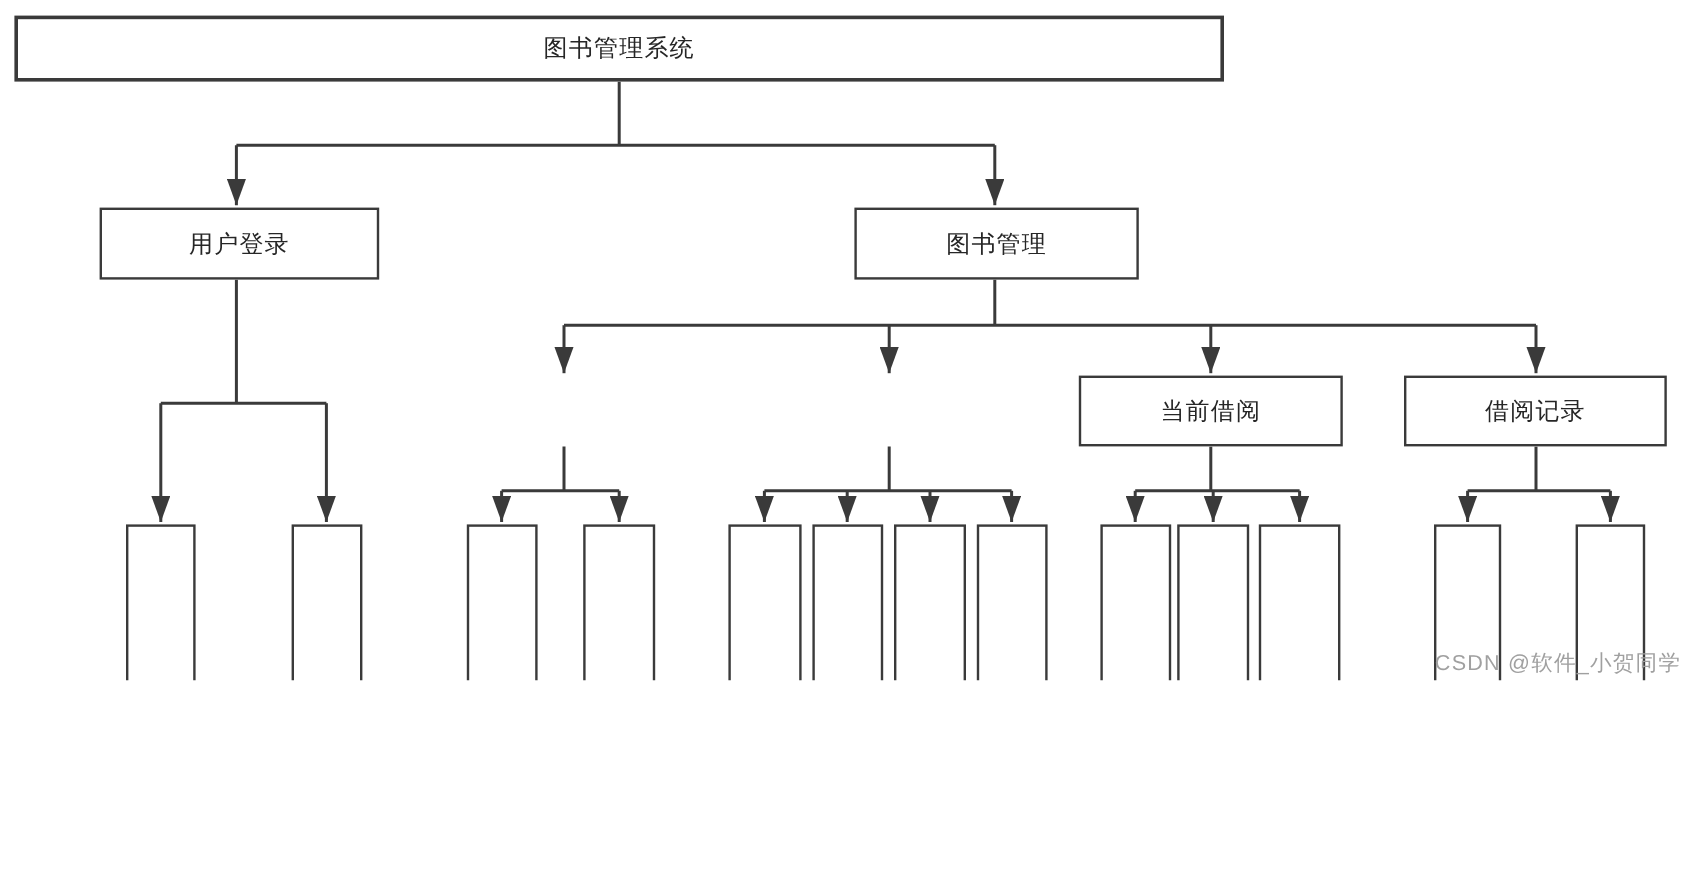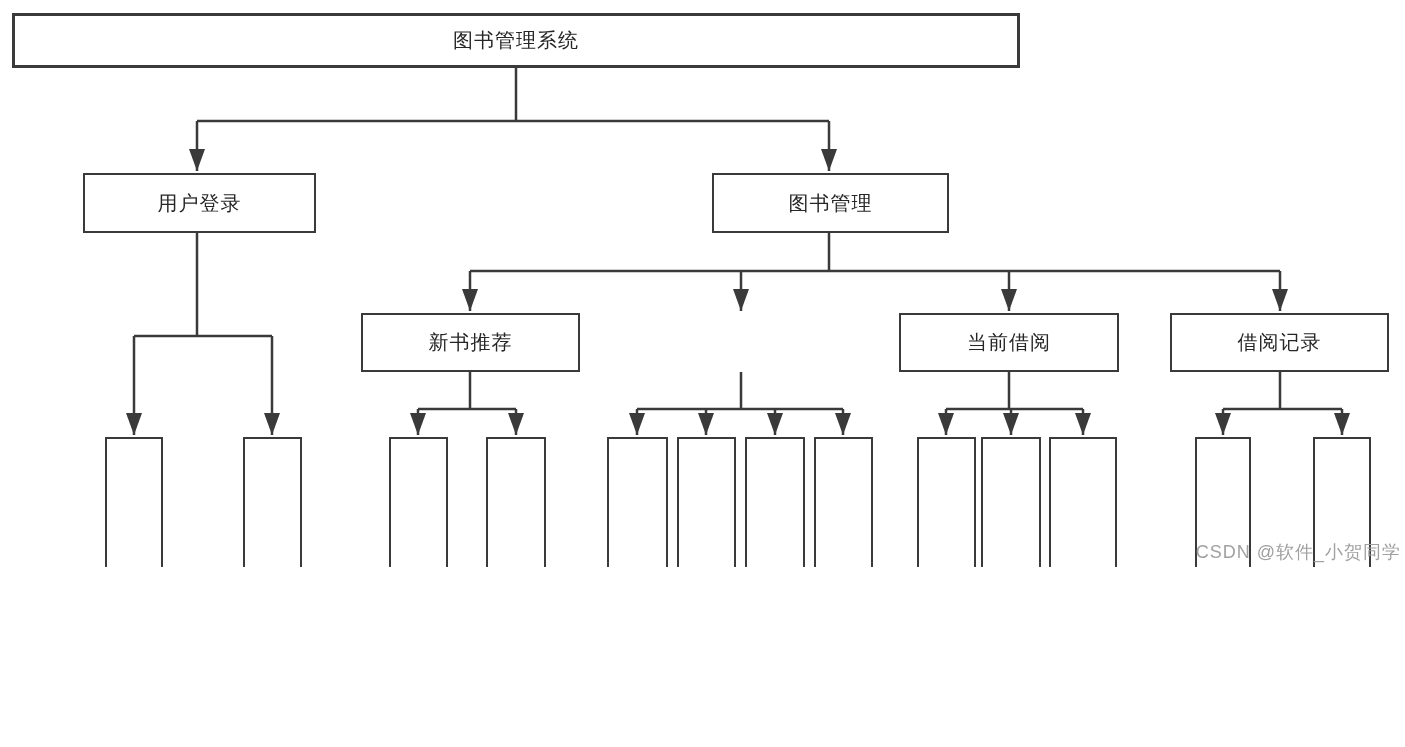--- a/index.html
+++ b/index.html
@@ -104,23 +104,20 @@
     <span class="hlabel">图书管理系统</span>
   </div>
 
   <div class="box" style="left:83px;top:173px;width:233px;height:60px">
     <span class="hlabel">用户登录</span>
   </div>
   <div class="box" style="left:712px;top:173px;width:237px;height:60px">
     <span class="hlabel">图书管理</span>
   </div>
 
-  <div class="box" style="left:361px;top:313px;width:219px;height:59px">
-    <span class="hlabel">新书推荐</span>
-  </div>
   <div class="box" style="left:1170px;top:313px;width:219px;height:59px">
     <span class="hlabel">借阅记录</span>
   </div>
   <div class="box" style="left:899px;top:313px;width:220px;height:59px">
     <span class="hlabel">当前借阅</span>
   </div>
 
   <div class="box vbox" style="left:105px;top:437px;width:58px;height:298px">
     <span>用户登录</span>
   </div>

